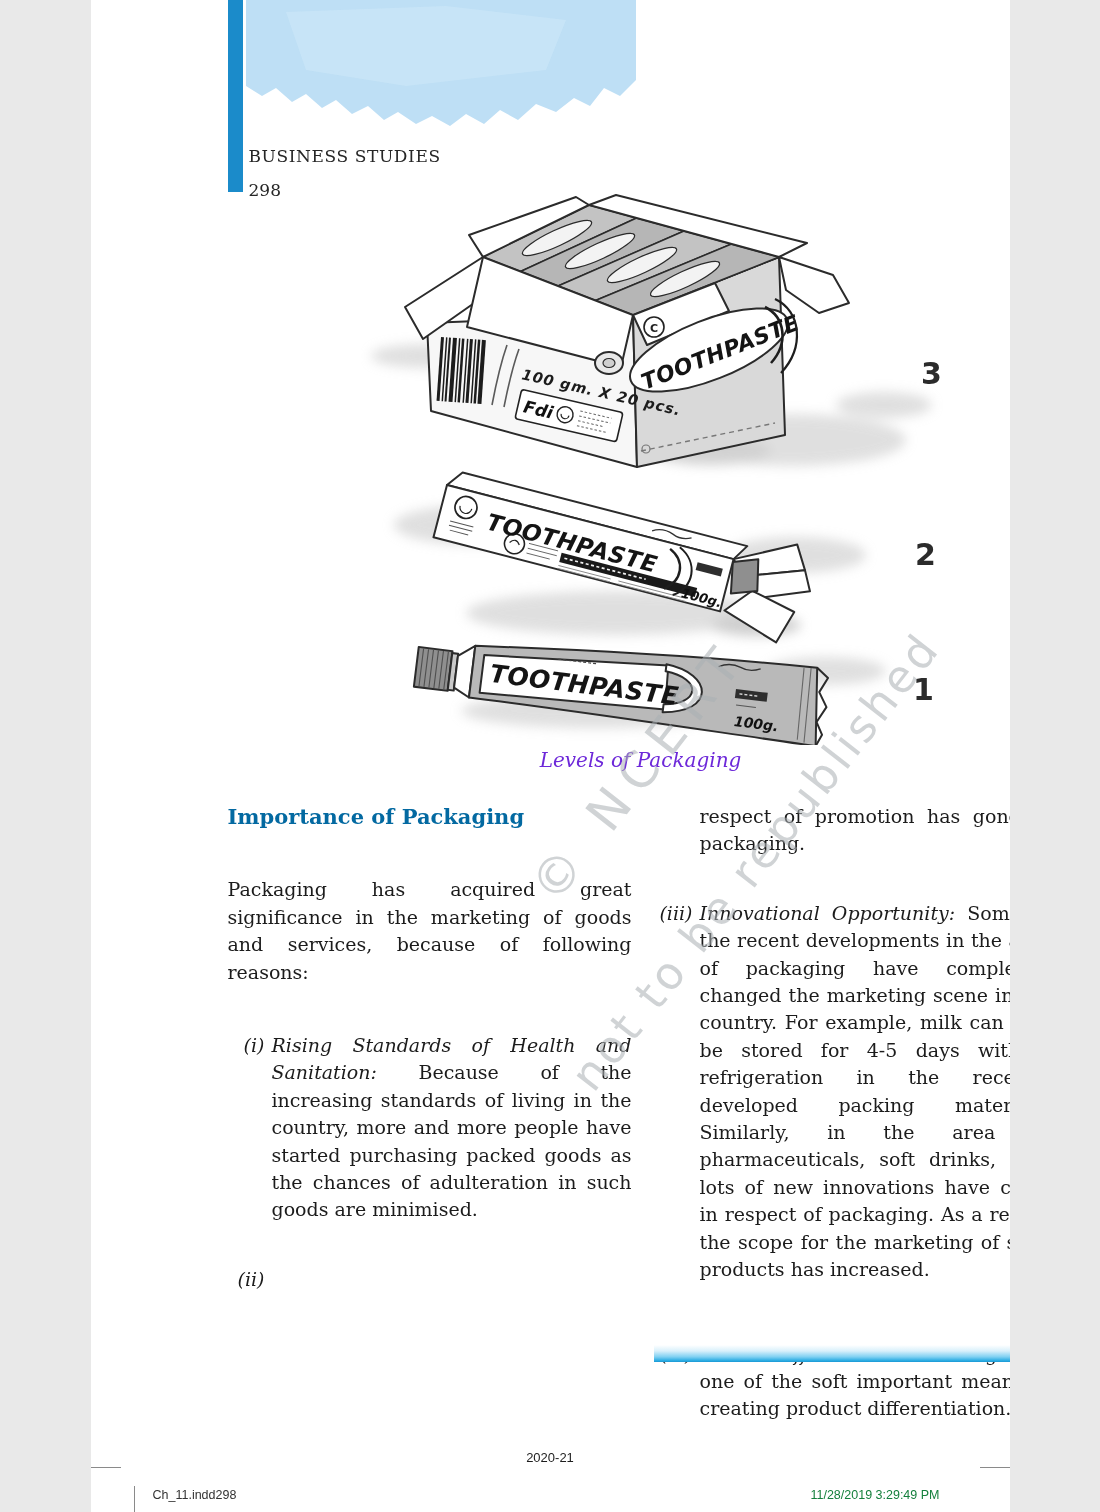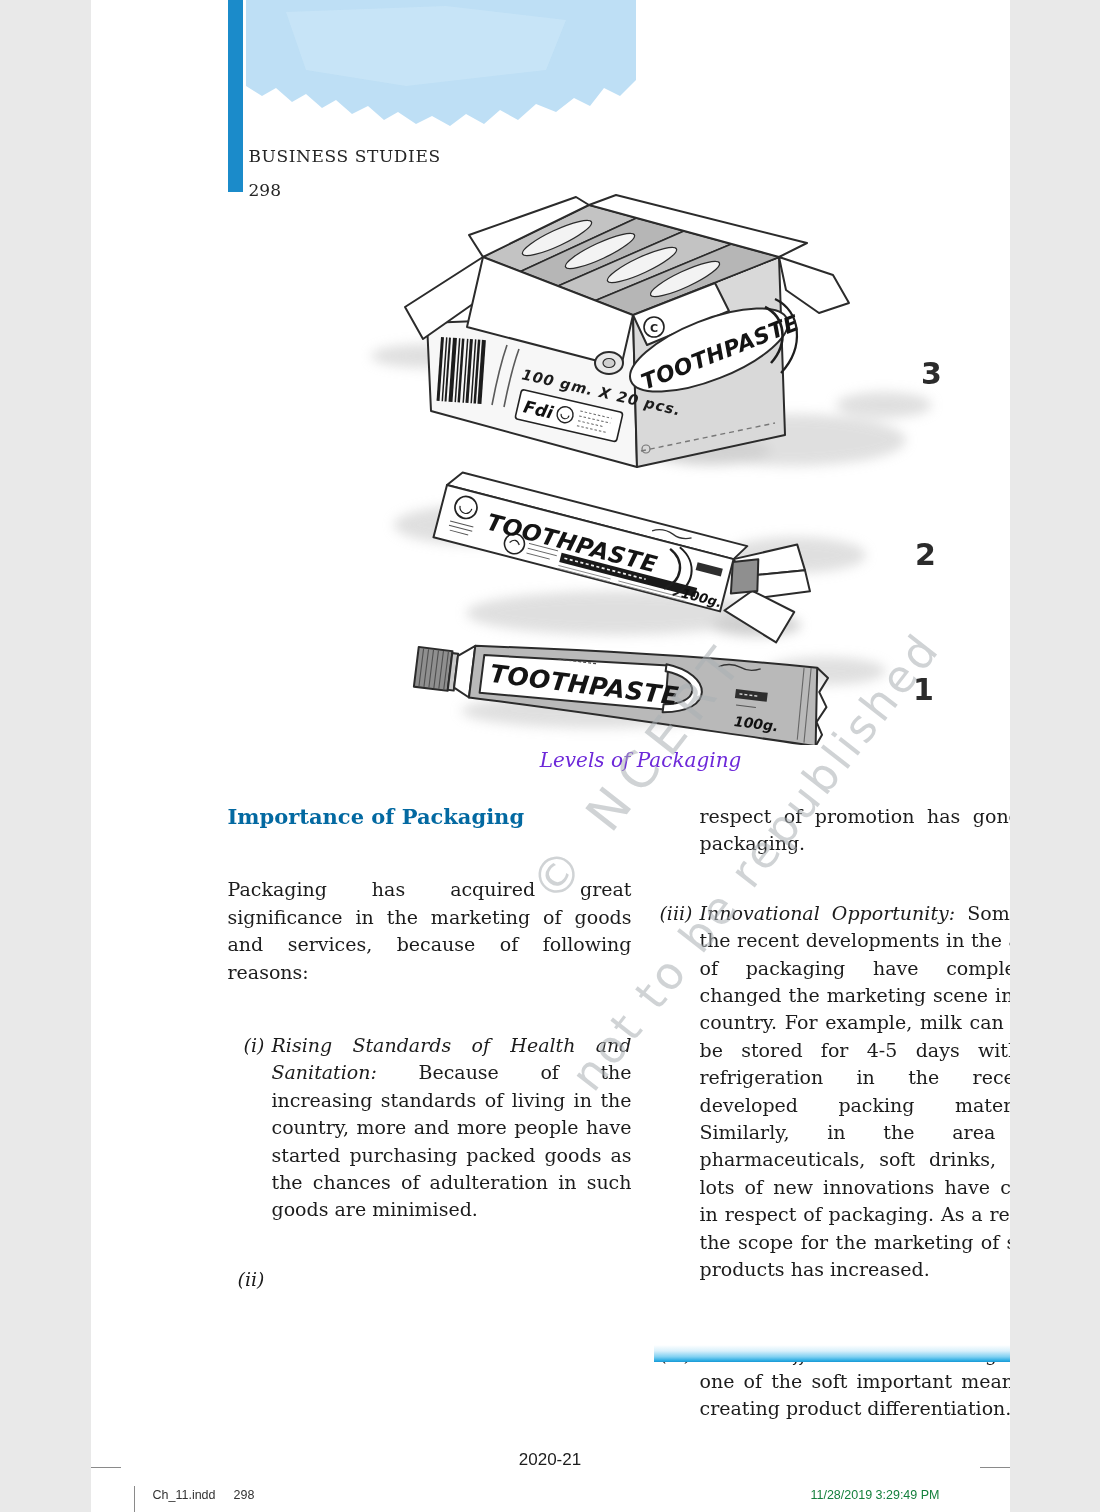--- a/index.html
+++ b/index.html
@@ -33,24 +33,24 @@
   .li { position:relative; padding-left:44px; margin-bottom:9px;margin-top:42px; }
   .li-num { position:absolute; left:0; top:0; width:37px; text-align:right; font-style:italic; }
   .li-body { text-align:justify; }
   .term { font-style:italic; }
   .cont { padding-left:44px; text-align:justify; margin-bottom:22px; }
 
   .divider-bar { position:absolute; left:563px; top:1345px; width:397px; height:17px;
     background:linear-gradient(180deg,#ffffff 0%,#d9f0fb 35%,#7fd0f2 70%,#29abe2 92%,#1b97d3 100%); }
 
   .edition-year { position:absolute; left:0; top:1450px; width:100%; text-align:center;
-    font-family:"Liberation Sans","DejaVu Sans",sans-serif; font-size:17px; color:#1d1d1d; }
+    font-family:"Liberation Sans","DejaVu Sans",sans-serif; font-size:13px; color:#1d1d1d; }
   .footer-file { position:absolute; left:62px; top:1488px;
     font-family:"Liberation Sans","DejaVu Sans",sans-serif; font-size:12.5px; color:#333; }
-  .footer-file span { margin-right:18px; }
+  .footer-file span { }
   .footer-time { position:absolute; right:70px; top:1488px;
     font-family:"Liberation Sans","DejaVu Sans",sans-serif; font-size:12.5px; color:#15803d; }
   .crop { position:absolute; background:#8a8a8a; }
   .crop-h-left  { left:0; top:1467px; width:30px; height:1px; }
   .crop-h-right { right:0; top:1467px; width:30px; height:1px; }
   .crop-v-left  { left:43px; top:1486px; width:1px; height:26px; }
   .crop-v-right { left:1056px; top:1486px; width:1px; height:26px; }
 </style>
 </head>
 <body>

